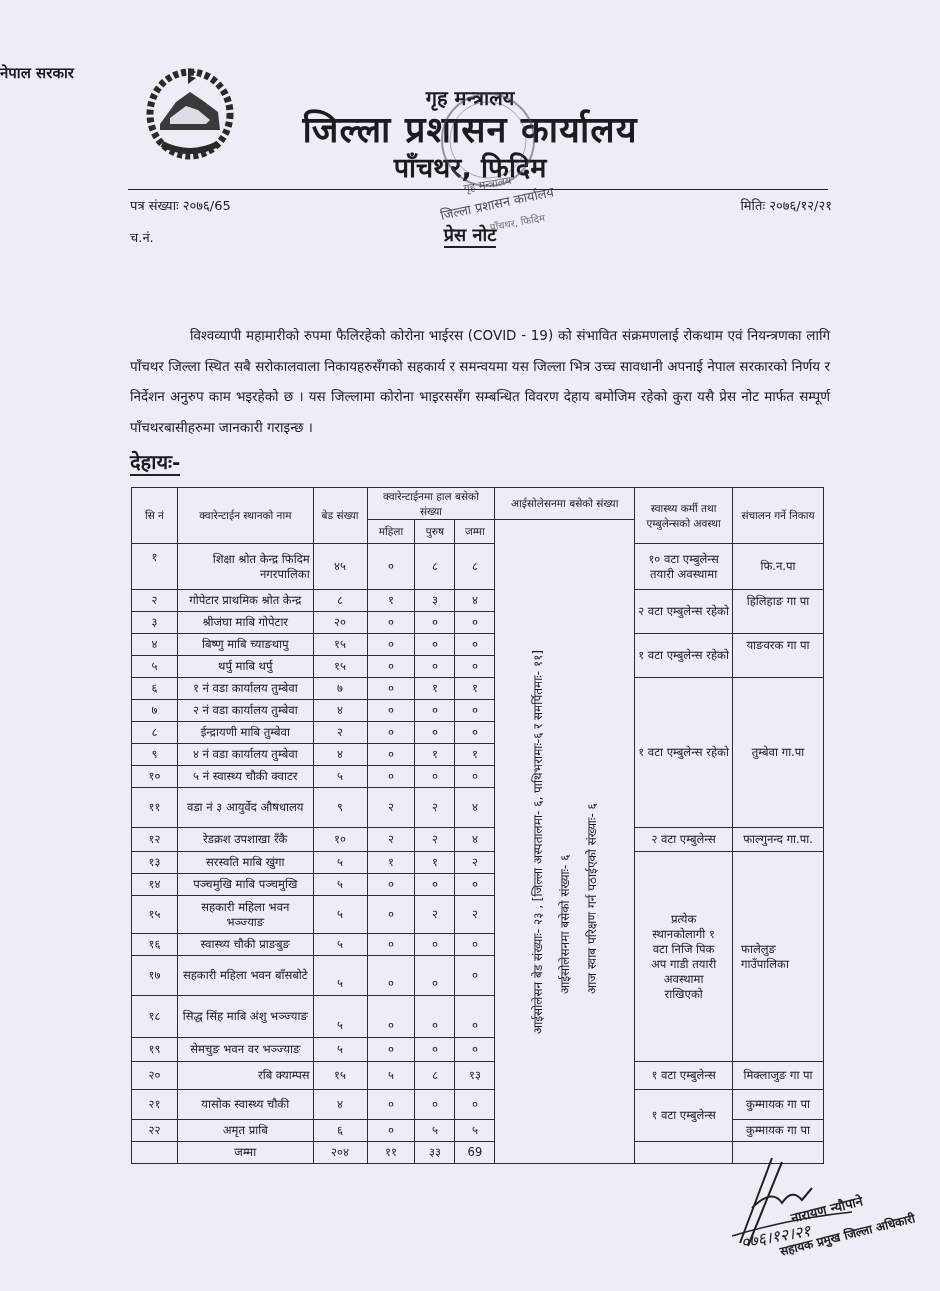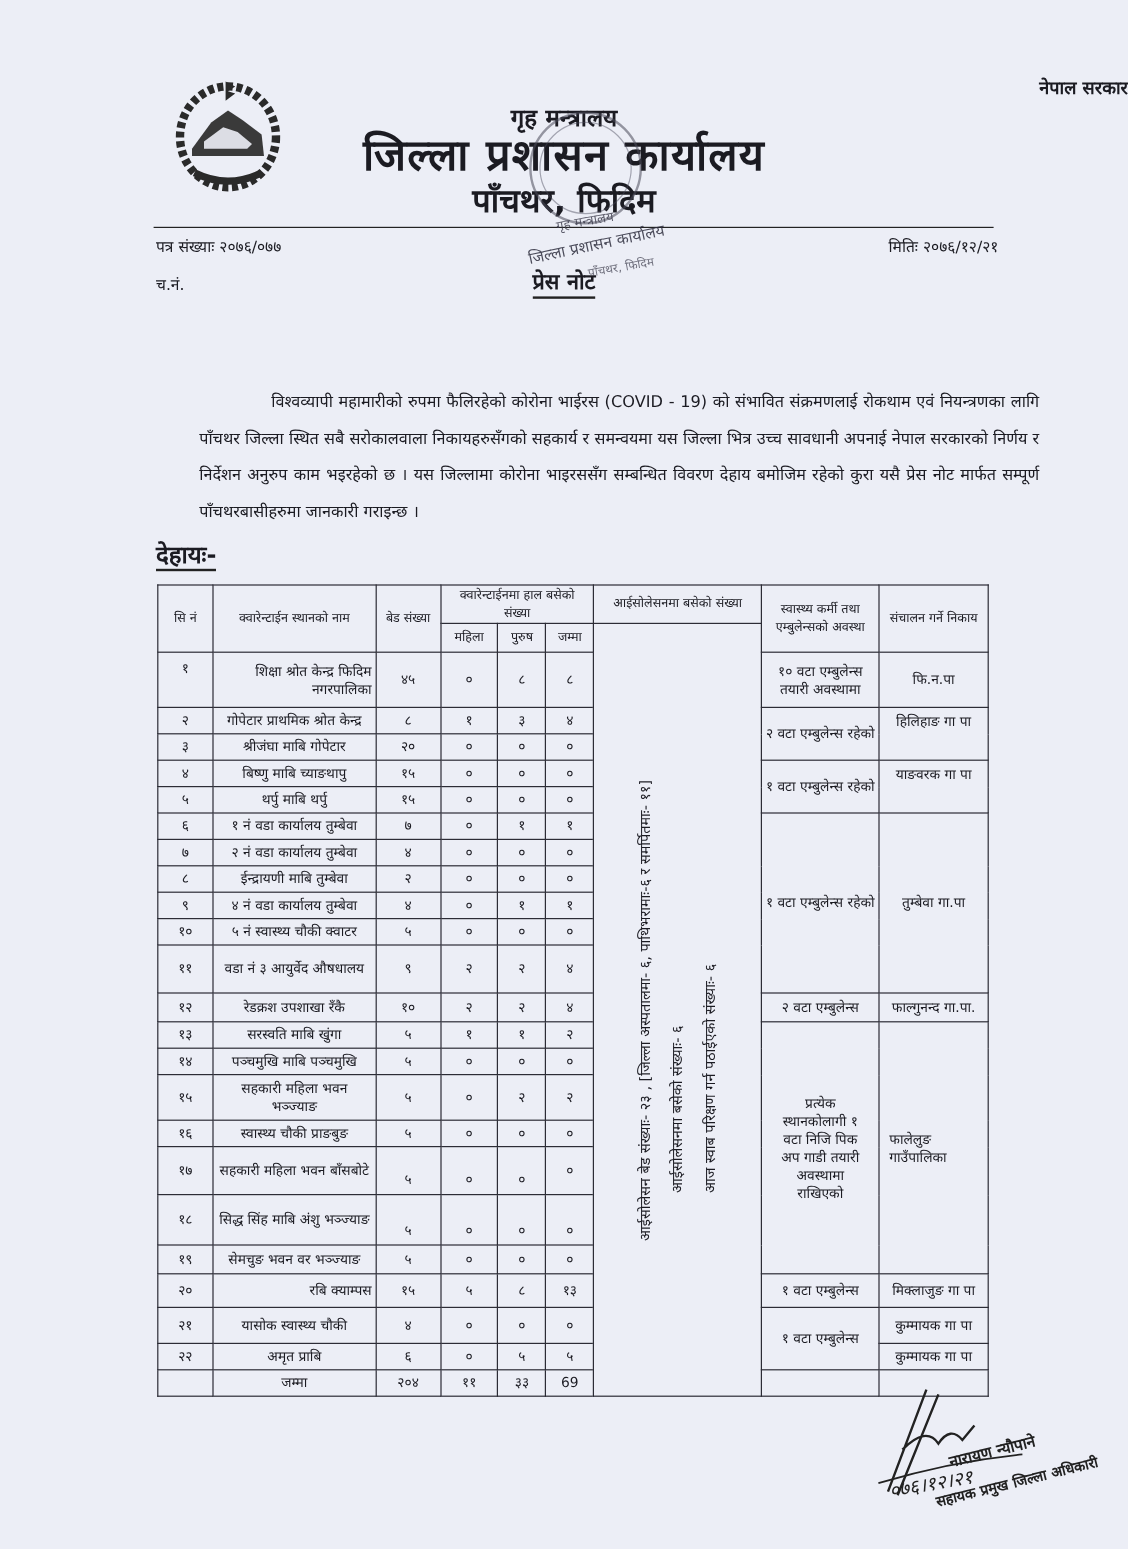--- a/index.html
+++ b/index.html
@@ -6,33 +6,33 @@
   body {
     width: 940px; height: 1291px;
     background: #eceef6;
     font-family: "DejaVu Sans", "Liberation Sans", sans-serif;
     color: #1b1b22;
     position: relative;
     overflow: hidden;
   }
   .page { position: absolute; left: 0; top: 0; width: 940px; height: 1291px; }
   .emblem { position: absolute; left: 146px; top: 62px; width: 88px; height: 100px; }
-  .hdr-line1 { position: absolute; left: 0; width: 940px; top: 62px; text-align: right; font-size: 15px; font-weight: bold; }
+  .hdr-line1 { position: absolute; left: 0; width: 940px; top: 62px; text-align: left; font-size: 15px; font-weight: bold; }
   .hdr-line2 { position: absolute; left: 0; width: 940px; top: 84px; text-align: center; font-size: 20px; font-weight: bold; }
   .hdr-line3 { position: absolute; left: 0; width: 940px; top: 104px; text-align: center; font-size: 36px; font-weight: bold; letter-spacing: 1px; }
   .hdr-line4 { position: absolute; left: 0; width: 940px; top: 148px; text-align: center; font-size: 27px; font-weight: bold; }
   .hdr-rule { position: absolute; left: 128px; top: 189px; width: 700px; height: 0; border-top: 1.5px solid #222; }
   .ref-no { position: absolute; left: 130px; top: 196px; font-size: 13px; }
   .date { position: absolute; right: 108px; top: 196px; font-size: 13px; }
   .chno { position: absolute; left: 130px; top: 228px; font-size: 13px; }
   .title { position: absolute; left: 0; width: 940px; top: 222px; text-align: center; font-size: 18px; font-weight: bold; }
   .title span { border-bottom: 2px solid #222; padding-bottom: 1px; }
   .stamp { position: absolute; left: 398px; top: 70px; width: 200px; height: 190px; pointer-events: none; }
   .subdate { position: absolute; left: 0; width: 940px; top: 272px; text-align: center; font-size: 13.5px; }
-  .para { position: absolute; left: 130px; top: 320px; width: 700px; font-size: 13.5px; line-height: 30.5px; text-align: justify; margin-left: 36px; }
+  .para { position: absolute; left: 130px; top: 320px; width: 700px; font-size: 13.5px; line-height: 30.5px; text-align: justify; }
   .para .indent { display: inline-block; width: 60px; }
   .dehay { position: absolute; left: 130px; top: 450px; font-size: 20px; font-weight: bold; border-bottom: 2px solid #222; line-height: 24px; }
   table.main {
     position: absolute; left: 131px; top: 487px; width: 693px;
     border-collapse: collapse; font-size: 11.5px;
   }
   table.main td, table.main th {
     border: 1.3px solid #2c2c36; padding: 0 3px; text-align: center; vertical-align: middle;
     font-weight: normal; line-height: 15px;
   }
@@ -63,21 +63,21 @@
     <path d="M42 6 L42 22 L50 16 L44 14 L50 10 Z" fill="#2a2a2a"></path>
     <path d="M16 82 Q44 96 72 82" fill="none" stroke="#2a2a2a" stroke-width="6"></path>
   </svg>
 
   <div class="hdr-line1">नेपाल सरकार</div>
   <div class="hdr-line2">गृह मन्त्रालय</div>
   <div class="hdr-line3">जिल्ला प्रशासन कार्यालय</div>
   <div class="hdr-line4">पाँचथर, फिदिम</div>
   <div class="hdr-rule"></div>
 
-  <div class="ref-no">पत्र संख्याः २०७६/०७७</div>
+  <div class="ref-no">पत्र संख्याः २०७६/65</div>
   <div class="date">मितिः २०७६/१२/२१</div>
   <div class="chno">च.नं.</div>
   <div class="title"><span>प्रेस नोट</span></div>
 
   <svg class="stamp" viewBox="0 0 200 190">
     <circle cx="90" cy="70" r="46" fill="none" stroke="#4a4a5a" stroke-width="2" opacity="0.55"></circle>
     <circle cx="90" cy="70" r="38" fill="none" stroke="#4a4a5a" stroke-width="1" opacity="0.45"></circle>
     <text x="90" y="118" font-size="11" fill="#3a3a4a" opacity="0.8" text-anchor="middle" transform="rotate(-10 90 118)" font-family="DejaVu Sans, sans-serif">गृह मन्त्रालय</text>
     <text x="100" y="138" font-size="13" fill="#2f2f3f" opacity="0.85" text-anchor="middle" transform="rotate(-12 100 138)" font-family="DejaVu Sans, sans-serif">जिल्ला प्रशासन कार्यालय</text>
     <text x="120" y="156" font-size="10" fill="#3a3a4a" opacity="0.7" text-anchor="middle" transform="rotate(-10 120 156)" font-family="DejaVu Sans, sans-serif">पाँचथर, फिदिम</text>

